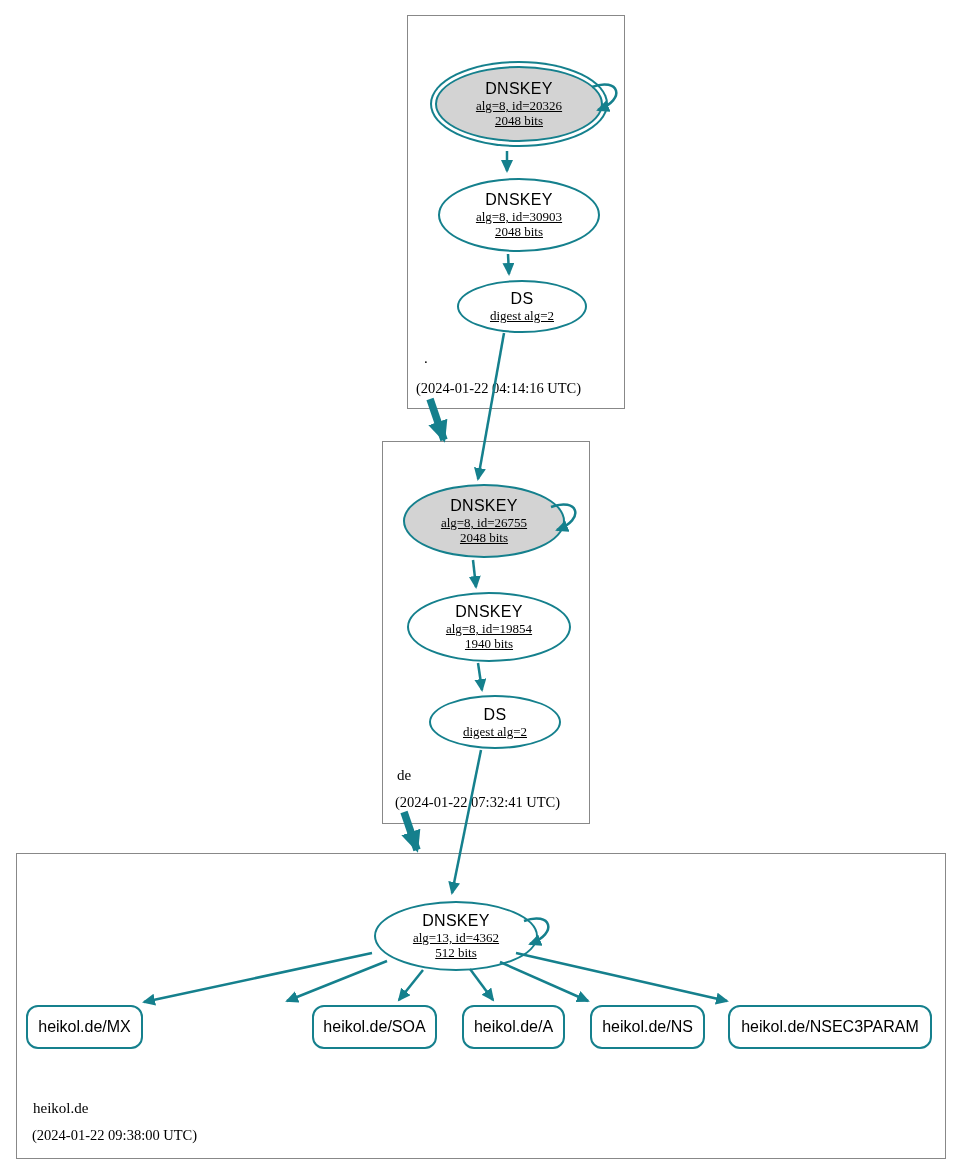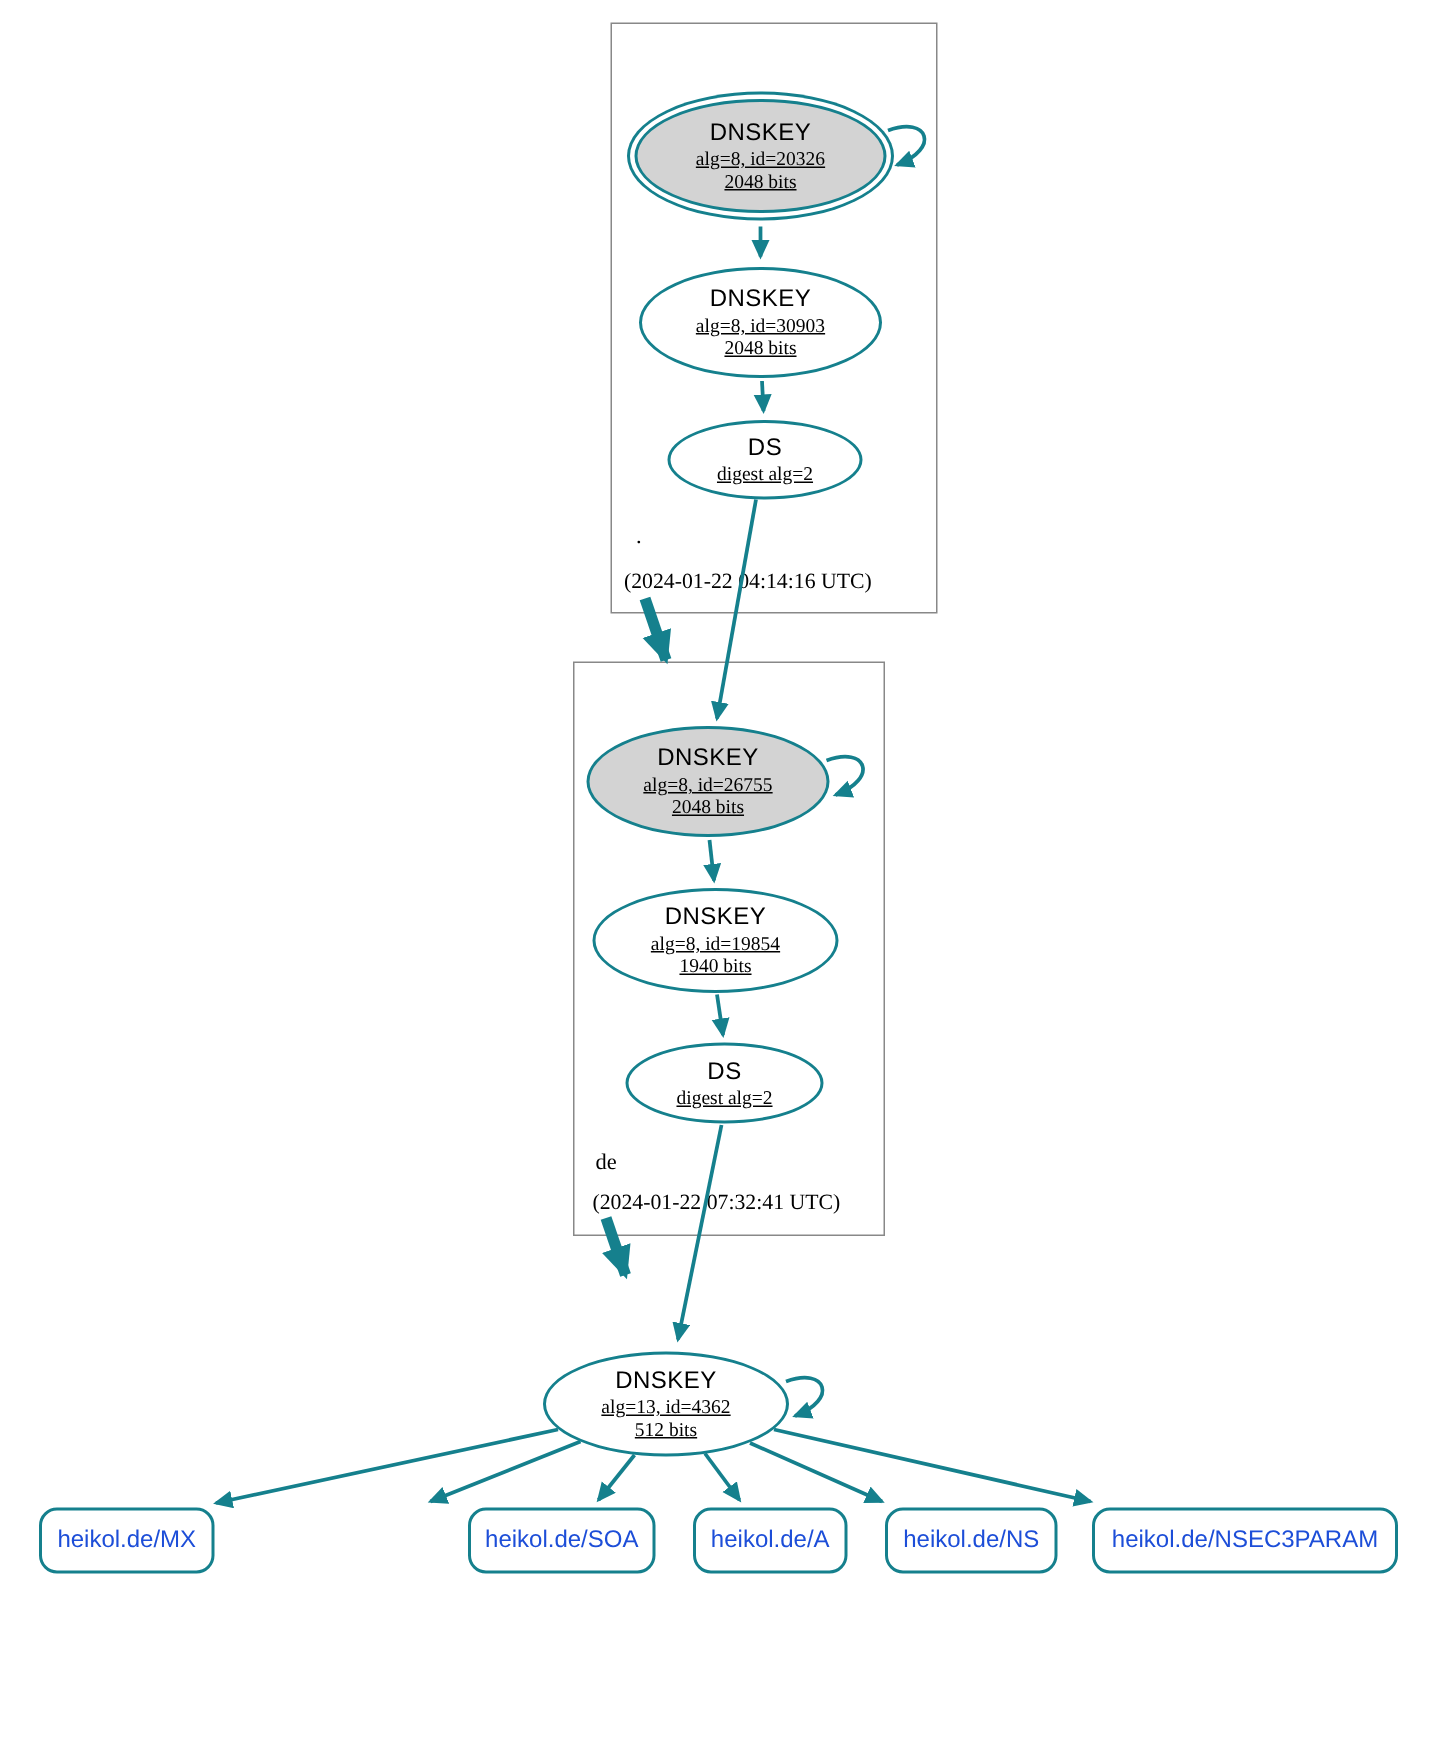--- a/index.html
+++ b/index.html
@@ -21,48 +21,53 @@
   }
   .zts{
     position:absolute;font-family:"Liberation Serif", serif;font-size:14.5px;color:#000;
     white-space:nowrap;
   }
   .node{
     position:absolute;border:2.5px solid var(--teal);border-radius:50%;
     background:#ffffff;box-sizing:border-box;
     display:flex;flex-direction:column;align-items:center;justify-content:center;
     text-align:center;
+    margin-left:12px;
   }
   .node.ksk{background:var(--ksk-fill);}
   .node.sep{box-shadow:0 0 0 3px #ffffff, 0 0 0 5px var(--teal);}
   .nt{font-size:16px;line-height:18px;color:#000;letter-spacing:.3px;}
   .nd{font-family:"Liberation Serif", serif;font-size:13px;line-height:15px;color:#000;text-decoration:underline;}
   .rrset{
     position:absolute;top:1005px;height:44px;border:2.5px solid var(--teal);
     border-radius:12px;background:#ffffff;box-sizing:border-box;
     display:flex;align-items:center;justify-content:center;
-    font-size:16px;color:#1d4ed8;white-space:nowrap;
+    font-size:16px;color:#000000;white-space:nowrap;
   }
   svg.edges{position:absolute;left:0;top:0;pointer-events:none;}
 </style>
 </head>
 <body>
 
 <div class="canvas">
 
   <div class="zonebox" style="left:407px;top:15px;width:216px;height:392px">
     <div class="zname" style="left:16px;top:334px">.</div>
     <div class="zts" style="left:8px;top:364px">(2024-01-22 04:14:16 UTC)</div>
   </div>
 
   <div class="zonebox" style="left:382px;top:441px;width:206px;height:381px">
     <div class="zname" style="left:14px;top:325px">de</div>
     <div class="zts" style="left:12px;top:352px">(2024-01-22 07:32:41 UTC)</div>
   </div>
 
+  <div class="zonebox" style="left:16px;top:853px;width:928px;height:304px">
+    <div class="zname" style="left:16px;top:246px">heikol.de</div>
+    <div class="zts" style="left:15px;top:273px">(2024-01-22 09:38:00 UTC)</div>
+  </div>
 
   <div class="node ksk sep" style="left:423px;top:66px;width:168px;height:76px">
     <div class="nt">DNSKEY</div>
     <div class="nd">alg=8, id=20326</div>
     <div class="nd">2048 bits</div>
   </div>
   <div class="node" style="left:426px;top:178px;width:162px;height:74px">
     <div class="nt">DNSKEY</div>
     <div class="nd">alg=8, id=30903</div>
     <div class="nd">2048 bits</div>

